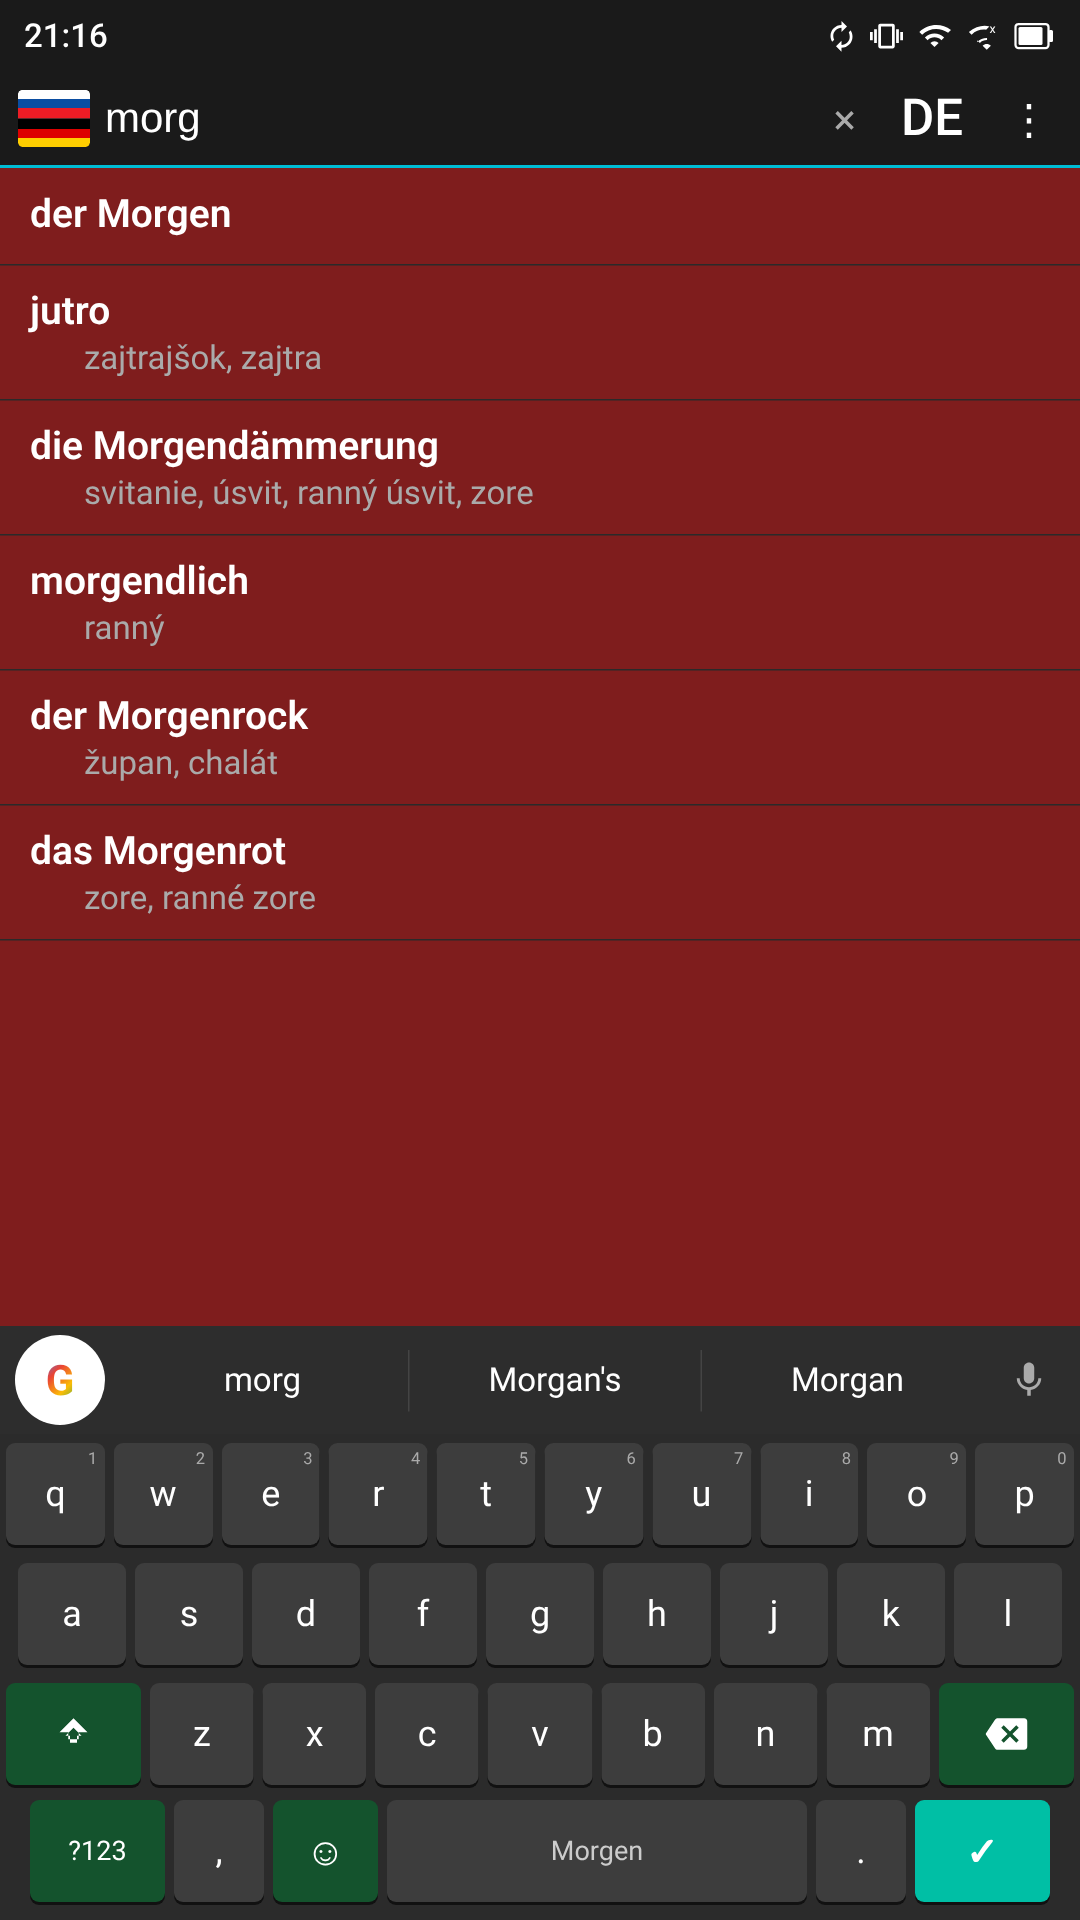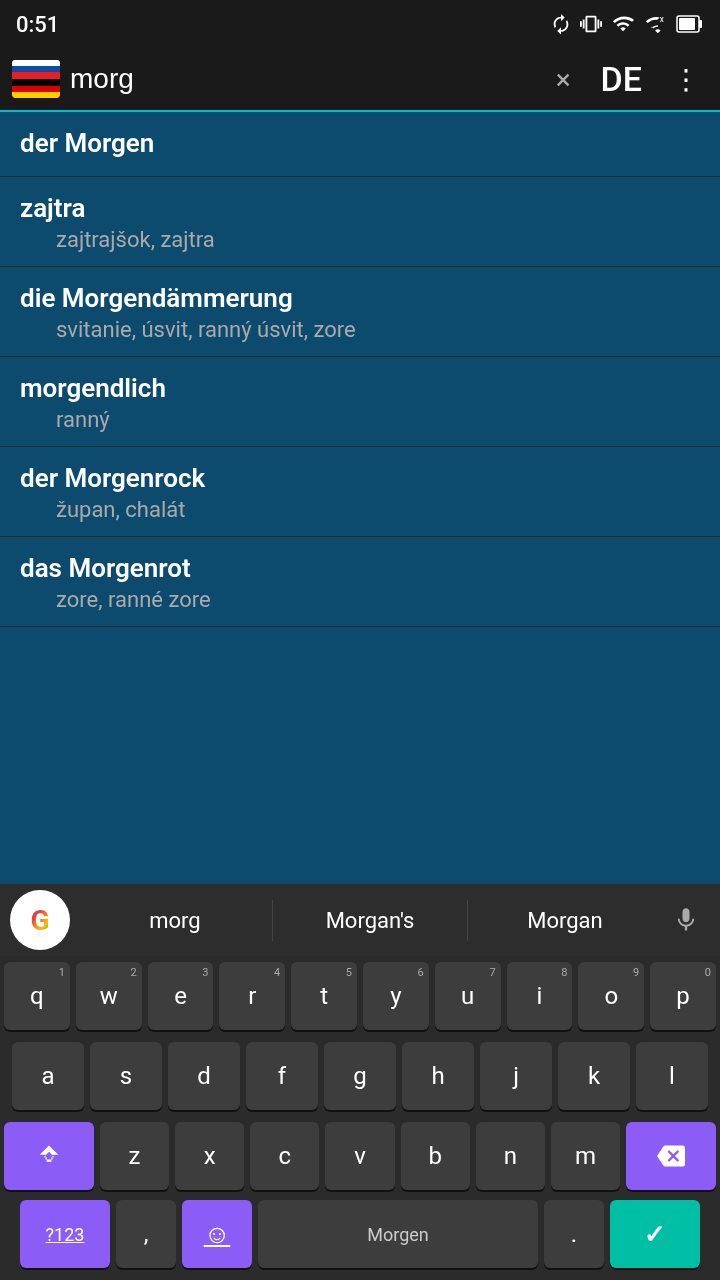--- a/index.html
+++ b/index.html
@@ -71,21 +71,21 @@
     }
     .more-btn {
       color: #fff;
       font-size: 28px;
       cursor: pointer;
       padding: 4px 8px;
     }
 
     
     .results-list {
-      background: #0c4a6e;
+      background: #7f1d1d;
       flex: 1;
     }
     .result-item {
       padding: 16px 20px 14px 20px;
       border-bottom: 1px solid #2a2a2a;
       cursor: pointer;
     }
     .result-main {
       font-size: 26px;
       font-weight: 600;
@@ -185,22 +185,21 @@
       font-size: 20px;
     }
     .key-space {
       flex: 4;
       max-width: 280px;
       background: #3d3d3d;
       font-size: 18px;
       color: #ccc;
     }
     .key-special {
-      background: #8b5cf6;
-      text-decoration: underline;
+      background: #14532d;
     }
     .key-action {
       background: #00bfa5;
       min-width: 80px;
     }
     .keyboard-bottom-row {
       display: flex;
       justify-content: center;
       padding: 4px 4px 12px 4px;
       gap: 6px;
@@ -213,21 +212,21 @@
       border-radius: 3px;
       overflow: hidden;
       flex-shrink: 0;
       position: relative;
     }
   </style>
 </head>
 <body>
 
 <div class="status-bar">
-  <span class="status-time">0:51</span>
+  <span class="status-time">21:16</span>
   <div class="status-icons">
 
     <svg width="22" height="22" viewBox="0 0 24 24" fill="white">
       <path d="M12 6v3l4-4-4-4v3c-4.42 0-8 3.58-8 8 0 1.57.46 3.03 1.24 4.26L6.7 14.8A5.87 5.87 0 016 12c0-3.31 2.69-6 6-6zm6.76 1.74L17.3 9.2c.44 1.01.7 2.13.7 3.3 0 3.31-2.69 6-6 6v-3l-4 4 4 4v-3c4.42 0 8-3.58 8-8 0-1.57-.46-3.03-1.24-4.26z"></path>
     </svg>
 
     <svg width="22" height="22" viewBox="0 0 24 24" fill="white">
       <path d="M0 15h2V9H0v6zm3 2h2V7H3v10zm19-8v6h2V9h-2zm-3 8h2V7h-2v10zM16.5 3h-9C6.67 3 6 3.67 6 4.5v15c0 .83.67 1.5 1.5 1.5h9c.83 0 1.5-.67 1.5-1.5v-15c0-.83-.67-1.5-1.5-1.5zM16 19H8V5h8v14z"></path>
     </svg>
 
@@ -270,21 +269,21 @@
   <span class="clear-btn">×</span>
   <span class="lang-badge">DE</span>
   <span class="more-btn">⋮</span>
 </div>
 
 <div class="results-list">
   <div class="result-item">
     <div class="result-main">der Morgen</div>
   </div>
   <div class="result-item">
-    <div class="result-main">zajtra</div>
+    <div class="result-main">jutro</div>
     <div class="result-translation">zajtrajšok, zajtra</div>
   </div>
   <div class="result-item">
     <div class="result-main">die Morgendämmerung</div>
     <div class="result-translation">svitanie, úsvit, ranný úsvit, zore</div>
   </div>
   <div class="result-item">
     <div class="result-main">morgendlich</div>
     <div class="result-translation">ranný</div>
   </div>

